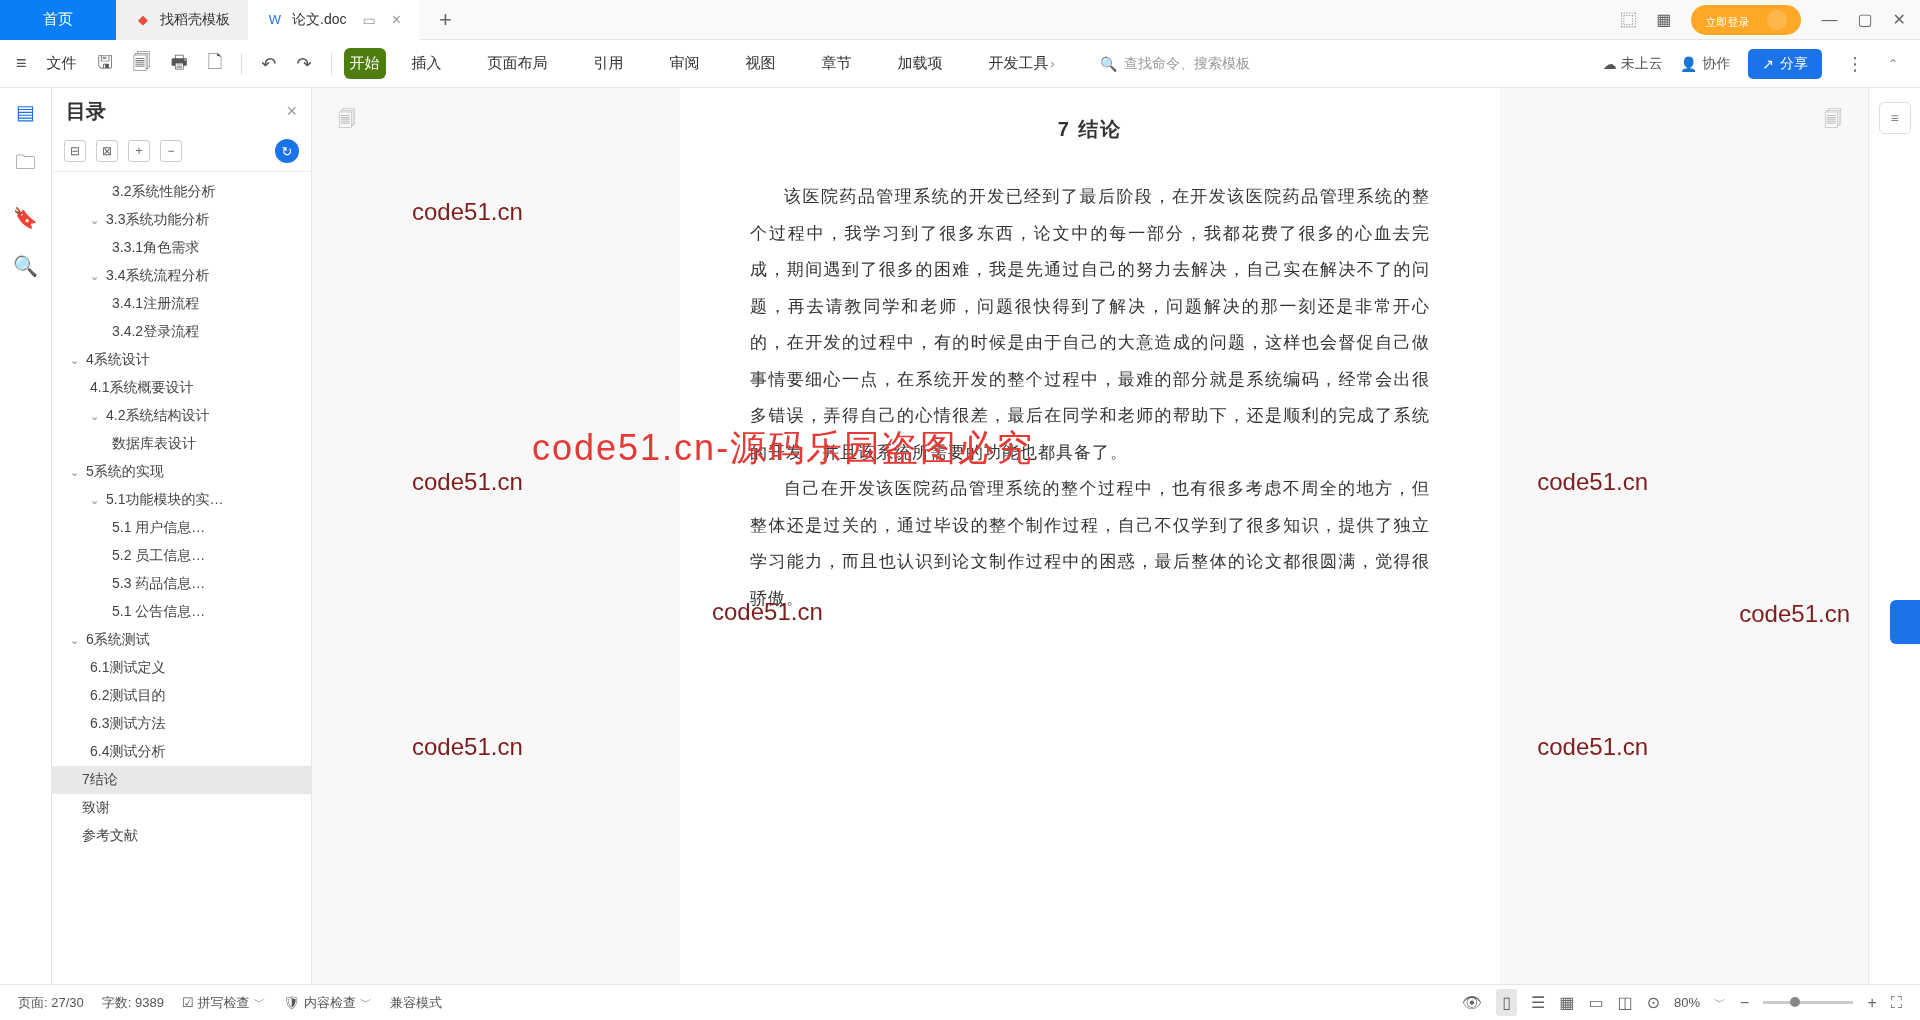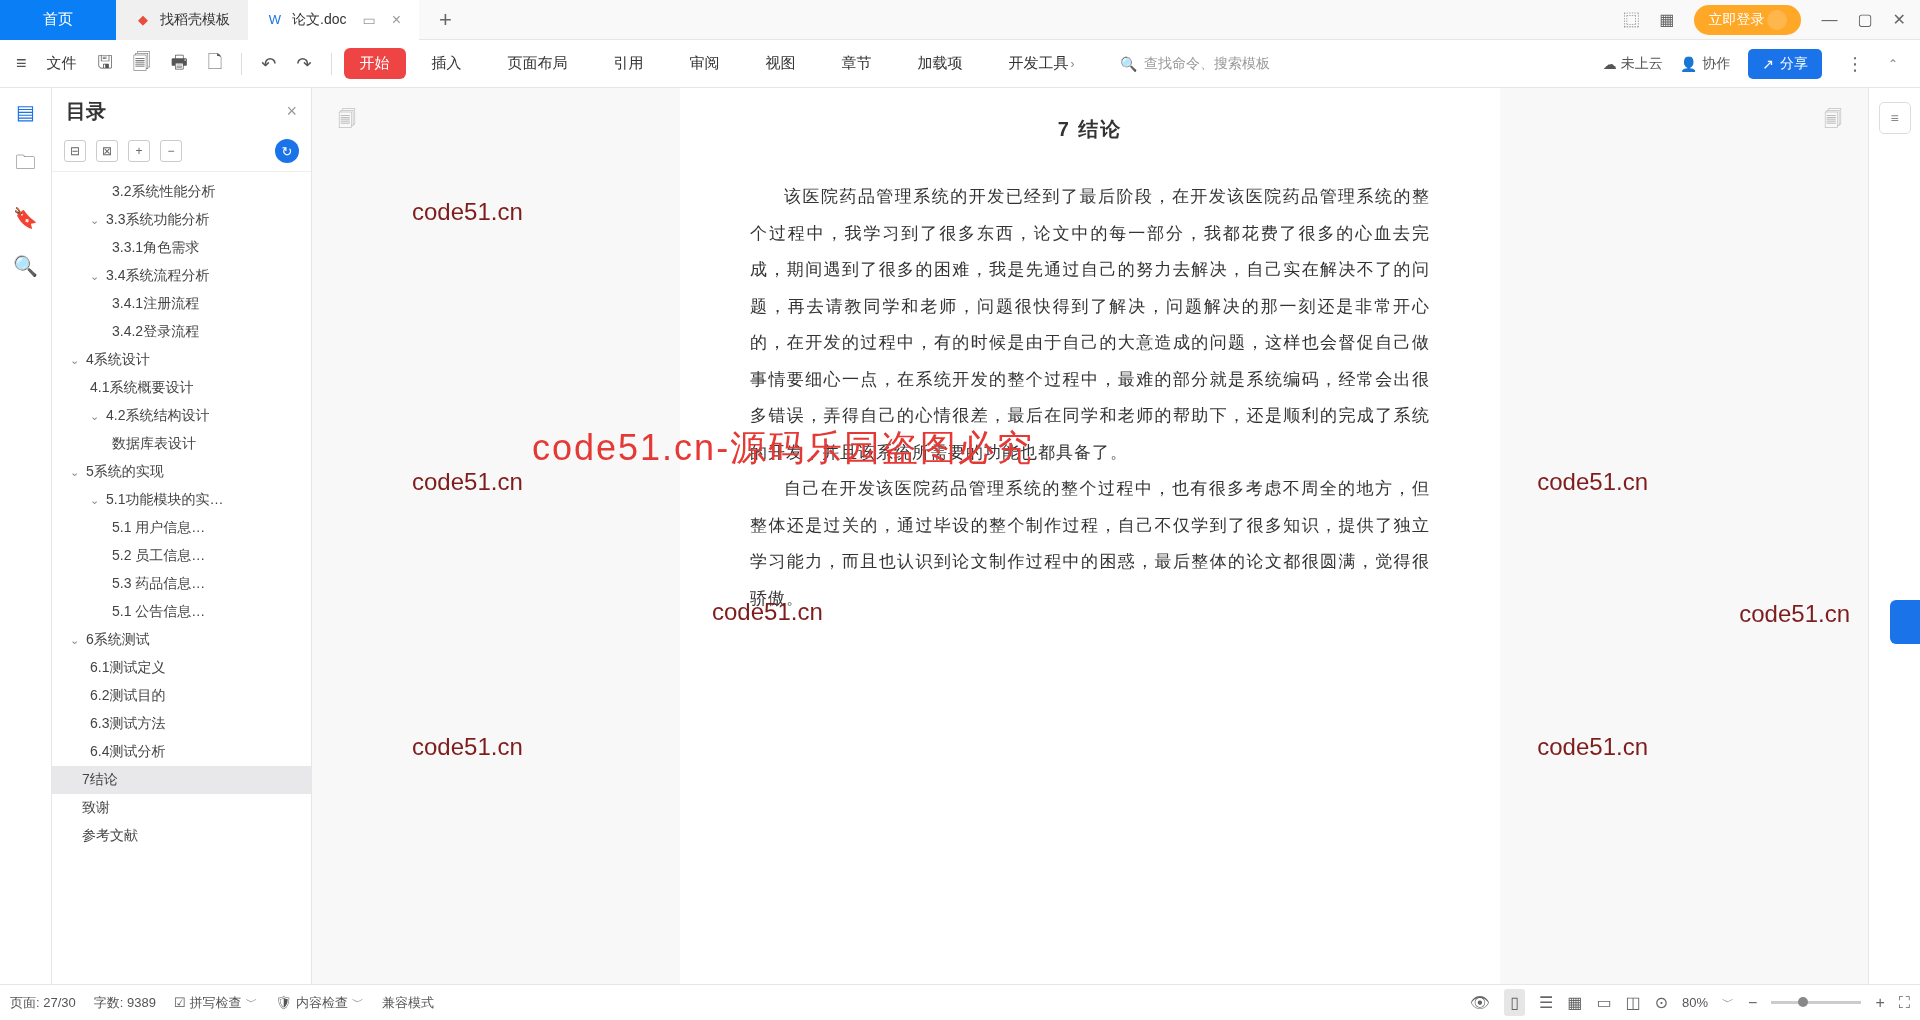--- a/index.html
+++ b/index.html
@@ -10,30 +10,30 @@
 .tab-doc{background:#f0f0f0}
 .tab-active{background:#fff}
 .tab-icon{width:18px;height:18px;display:inline-flex;align-items:center;justify-content:center;font-size:13px}
 .tab-icon.red{color:#e74c3c}
 .tab-icon.blue{color:#1a73e8}
 .tab-close{margin-left:8px;color:#999;font-size:16px}
 .tab-cast{margin-left:8px;color:#999;font-size:14px}
 .tab-plus{padding:0 20px;color:#666;font-size:22px}
 .win-controls{margin-left:auto;display:flex;align-items:center;gap:20px;padding-right:14px}
 .win-ic{color:#666;font-size:16px;cursor:pointer}
-.login-btn{background:#ffa726;color:#fff;padding:5px 14px;border-radius:16px;font-size:14px;display:flex;align-items:center;gap:3px}
+.login-btn{background:#ffa726;color:#fff;padding:5px 14px;border-radius:16px;font-size:11px;display:flex;align-items:flex-end;gap:18px}
 .avatar-placeholder{width:20px;height:20px;border-radius:50%;background:#ffb74d}
 
 .menubar{height:48px;display:flex;align-items:center;padding:0 10px;border-bottom:1px solid #e6e6e6;gap:6px}
 .hamburger{font-size:18px;color:#555;padding:0 6px}
 .file-lbl{font-size:15px;padding:0 8px}
 .qtool{font-size:18px;color:#555;padding:0 7px;cursor:pointer}
 .qdiv{width:1px;height:22px;background:#ddd;margin:0 6px}
 .mtab{padding:0 20px;font-size:15px;color:#333;cursor:pointer}
-.mtab.active{background:#ef4444;color:#fff;border-radius:6px;padding:6px 16px}
+.mtab.active{background:#4d7c0f;color:#fff;border-radius:6px;padding:6px 6px}
 .mtab.dev{display:flex;align-items:center;gap:2px}
 .searchbox{margin-left:20px;color:#999;display:flex;align-items:center;gap:6px;font-size:14px}
 .right-tools{margin-left:auto;display:flex;align-items:center;gap:18px;padding-right:12px}
 .rtool{display:flex;align-items:center;gap:4px;color:#555;font-size:14px;cursor:pointer}
 .share-btn{background:#1a73e8;color:#fff;padding:6px 14px;border-radius:5px;display:flex;align-items:center;gap:6px}
 .kebab{font-size:18px;color:#666;padding:0 6px}
 .chev{font-size:12px;color:#888}
 
 .workspace{display:flex;height:calc(100% - 40px - 48px - 36px)}
 .iconbar{width:52px;border-right:1px solid #e6e6e6;display:flex;flex-direction:column;align-items:center;padding-top:12px;gap:24px}
@@ -60,21 +60,21 @@
 .page{width:820px;min-height:100%;background:#fff;margin:0 auto;padding:28px 70px;position:relative}
 .chap-title{text-align:center;font-size:20px;margin:0 0 36px;letter-spacing:2px}
 .para{font-size:17px;line-height:2.15;text-indent:2em;text-align:justify;letter-spacing:1px}
 .wm{position:absolute;color:#7f1d1d;font-size:24px;pointer-events:none;font-family:Arial}
 .wm-red{position:absolute;color:#e53935;font-size:36px;font-weight:400;pointer-events:none;white-space:nowrap;letter-spacing:2px}
 .doc-sideopt{position:absolute;top:18px;width:30px;height:30px;display:flex;align-items:center;justify-content:center;color:#aaa;font-size:18px}
 
 .rightbar{width:52px;border-left:1px solid #e6e6e6;padding-top:14px;display:flex;justify-content:center}
 .rbtn{width:32px;height:32px;border:1px solid #ddd;border-radius:5px;display:flex;align-items:center;justify-content:center;color:#888;cursor:pointer}
 
-.statusbar{height:36px;border-top:1px solid #e6e6e6;display:flex;align-items:center;padding:0 10px;font-size:13px;color:#555;gap:18px}
+.statusbar{height:36px;border-top:1px solid #e6e6e6;display:flex;align-items:center;padding:0 18px;font-size:13px;color:#555;gap:18px}
 .sb-item{display:flex;align-items:center;gap:4px;cursor:pointer}
 .sb-right{margin-left:auto;display:flex;align-items:center;gap:14px}
 .sb-ic{font-size:16px;color:#666}
 .sb-ic.active{background:#e6e6e6;padding:4px 6px;border-radius:3px}
 .zoom-track{width:90px;height:3px;background:#ccc;position:relative}
 .zoom-thumb{position:absolute;width:10px;height:10px;background:#888;border-radius:50%;top:-4px}
 
 .edge-tab{position:absolute;right:0;top:600px;width:30px;height:44px;background:#1a73e8;border-radius:6px 0 0 6px}
 </style>
 </head>

